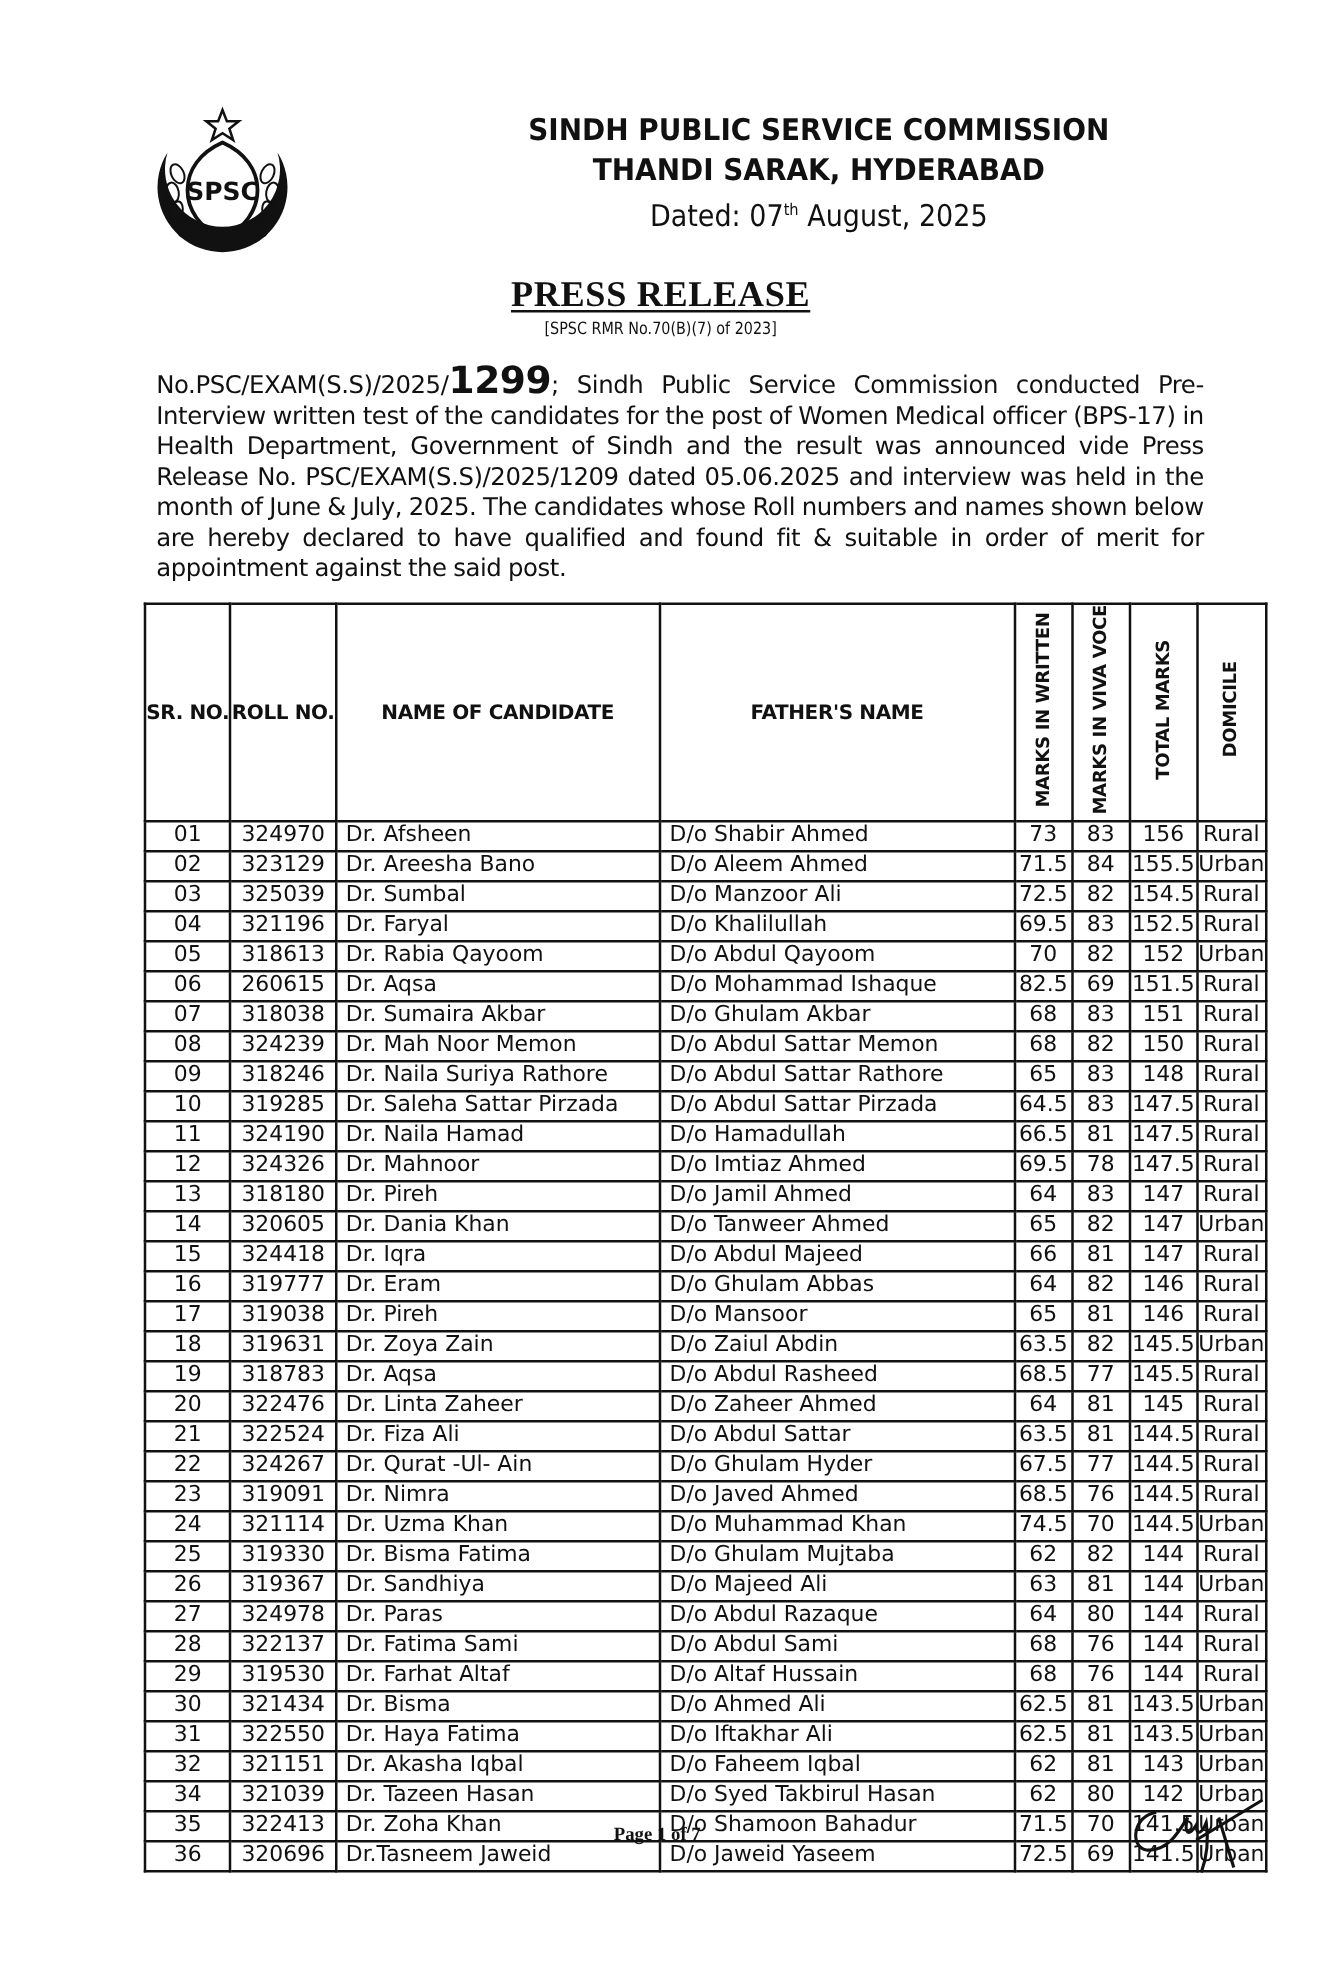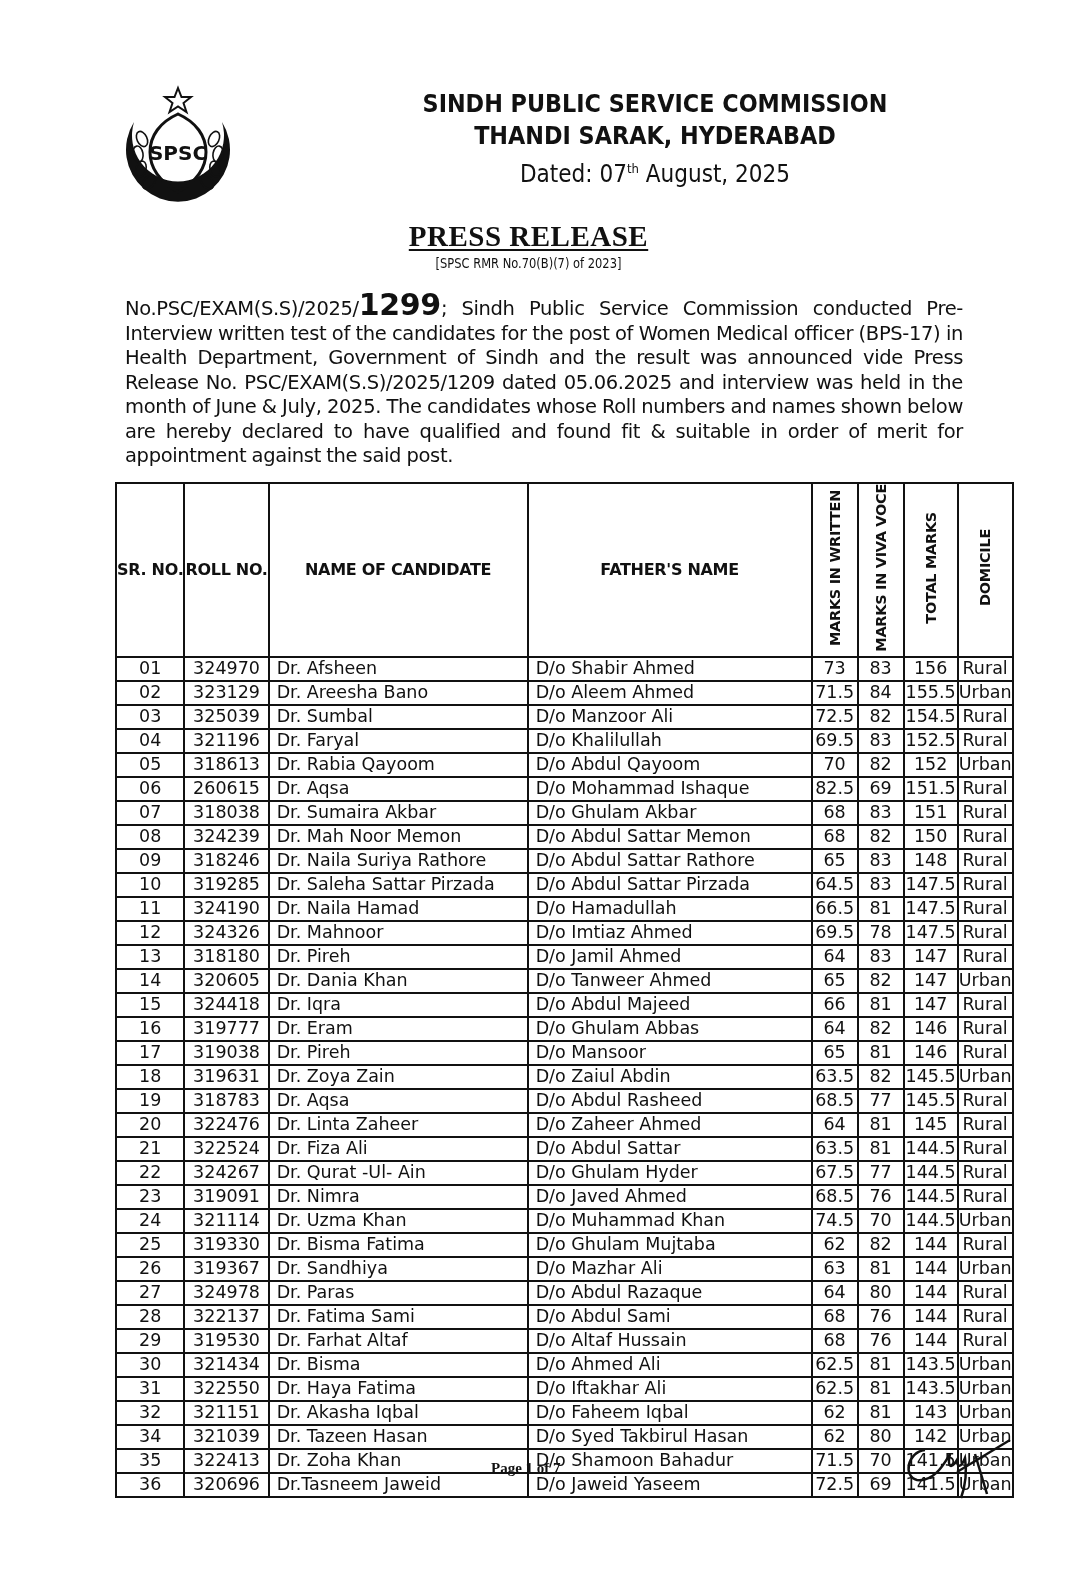--- a/index.html
+++ b/index.html
@@ -324,21 +324,21 @@
         <td class="c-father">D/o Ghulam Mujtaba</td>
         <td class="c-w">62</td>
         <td class="c-v">82</td>
         <td class="c-t">144</td>
         <td class="c-d">Rural</td>
       </tr>
       <tr>
         <td class="c-sr">26</td>
         <td class="c-roll">319367</td>
         <td class="c-name">Dr. Sandhiya</td>
-        <td class="c-father">D/o Mazhar Ali</td>
+        <td class="c-father">D/o Majeed Ali</td>
         <td class="c-w">63</td>
         <td class="c-v">81</td>
         <td class="c-t">144</td>
         <td class="c-d">Urban</td>
       </tr>
       <tr>
         <td class="c-sr">27</td>
         <td class="c-roll">324978</td>
         <td class="c-name">Dr. Paras</td>
         <td class="c-father">D/o Abdul Razaque</td>

